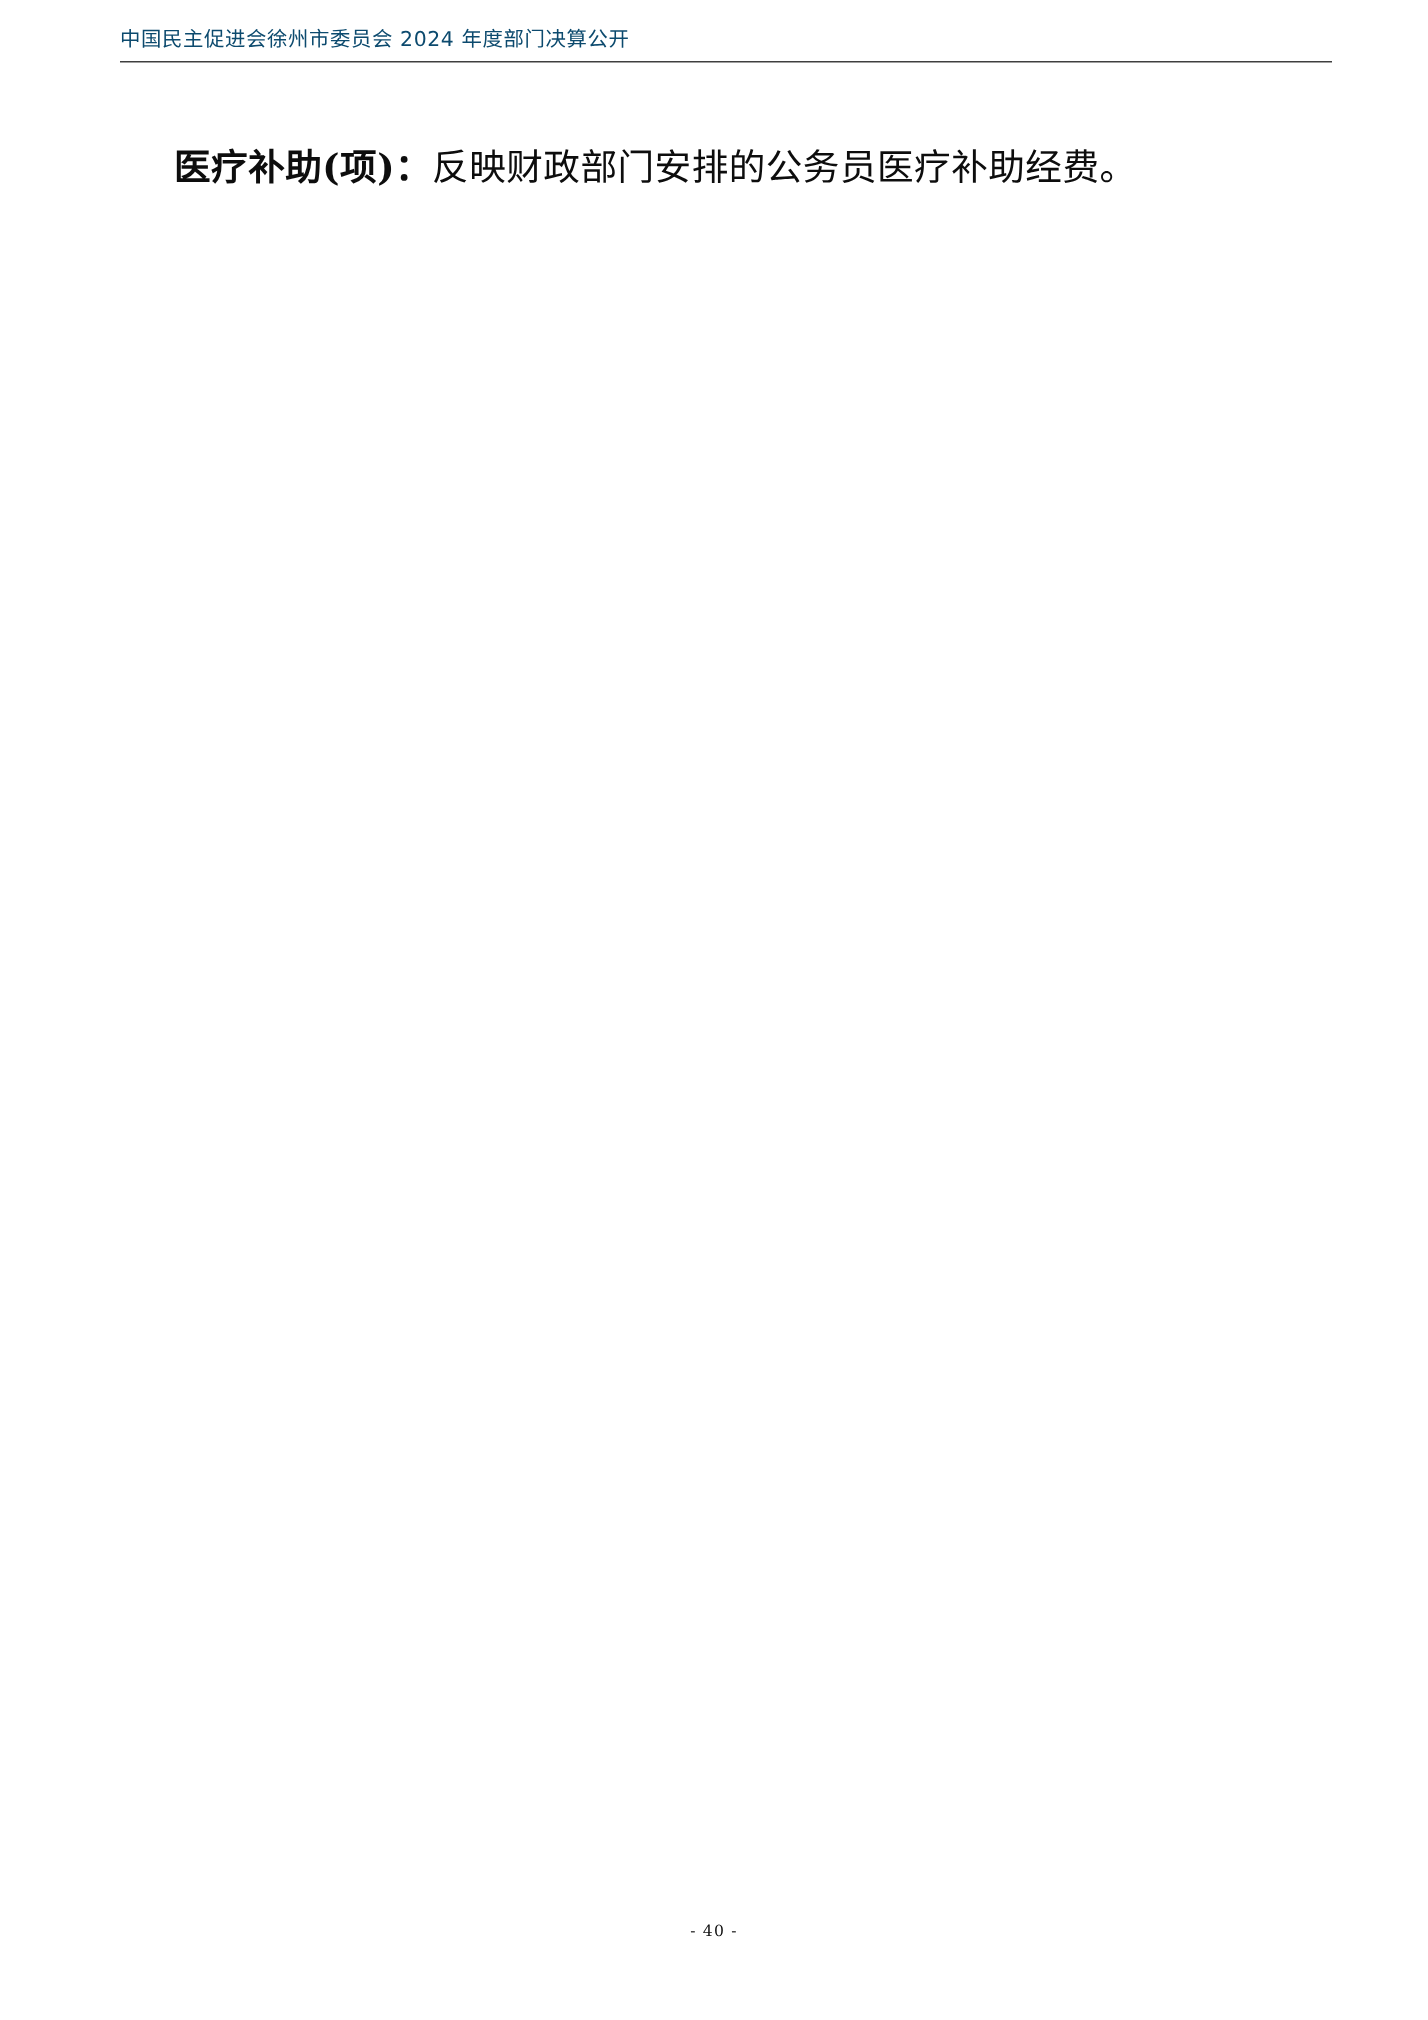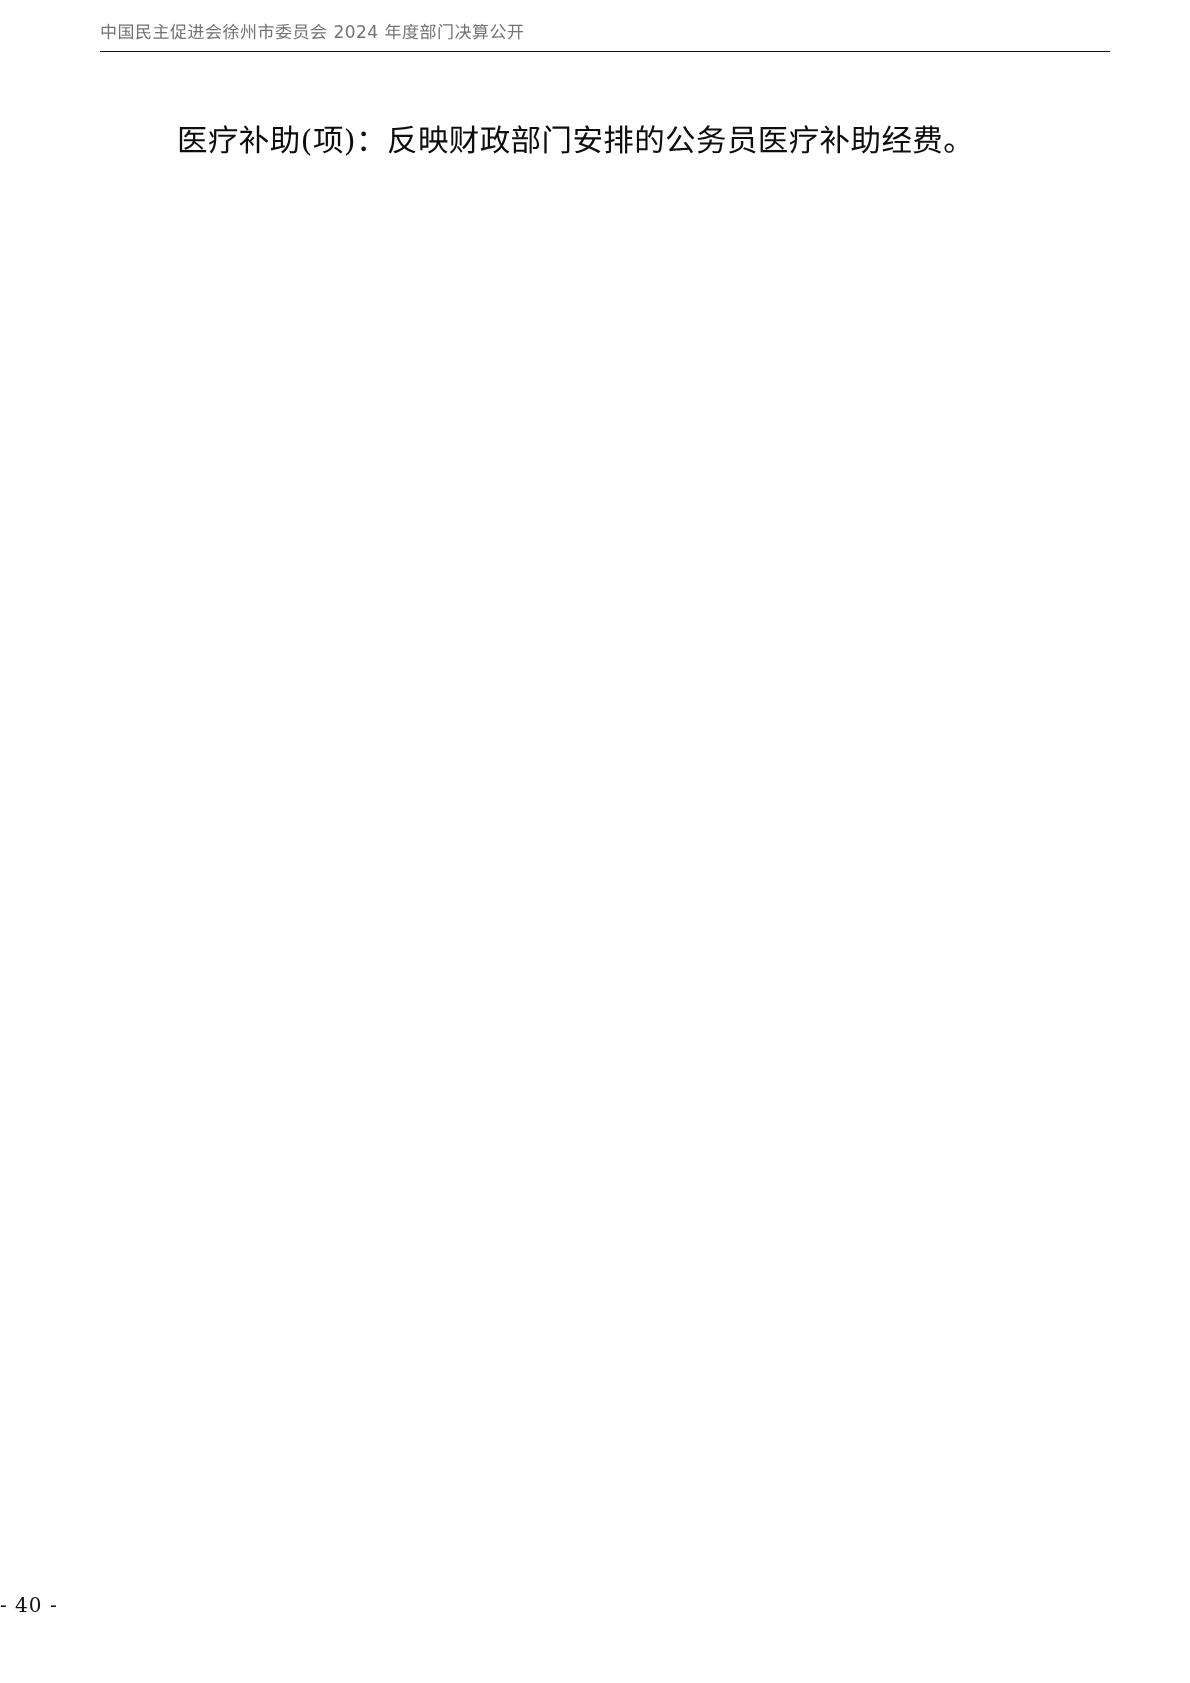--- a/index.html
+++ b/index.html
@@ -23,21 +23,21 @@
     position: absolute;
     top: 18px;
     left: 100px;
     width: 1010px;
     box-sizing: border-box;
   }
   .header-text {
     font-family: "DejaVu Sans", "Liberation Sans", sans-serif;
     font-size: 17px;
     letter-spacing: 0.5px;
-    color: #737373;
+    color: #0c4a6e;
     padding-bottom: 8px;
     white-space: nowrap;
   }
   .header-rule {
     border-bottom: 1.4px solid #111111;
     width: 100%;
   }
   .content {
     position: absolute;
     top: 112px;
@@ -50,31 +50,30 @@
     line-height: 57px;
     text-align: justify;
     text-justify: inter-ideograph;
     letter-spacing: 0.4px;
     color: #0d0d0d;
   }
   p.indent {
     text-indent: 61px;
   }
   .bold {
-    font-weight: 400;
-    margin-left: 32px;
+    font-weight: 700;
   }
   .footer {
     position: absolute;
     bottom: 66px;
     left: 0;
     width: 100%;
-    text-align: left;
+    text-align: center;
     font-family: "DejaVu Serif", "Liberation Serif", serif;
-    font-size: 20px;
+    font-size: 13px;
     color: #111111;
     letter-spacing: 1px;
   }
 </style>
 </head>
 <body>
 
 <div class="page">
 
   <div class="header">

